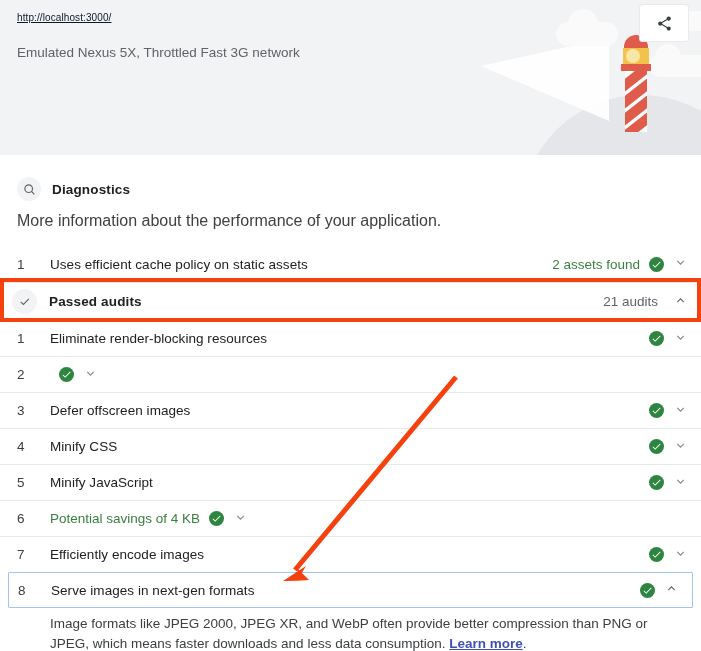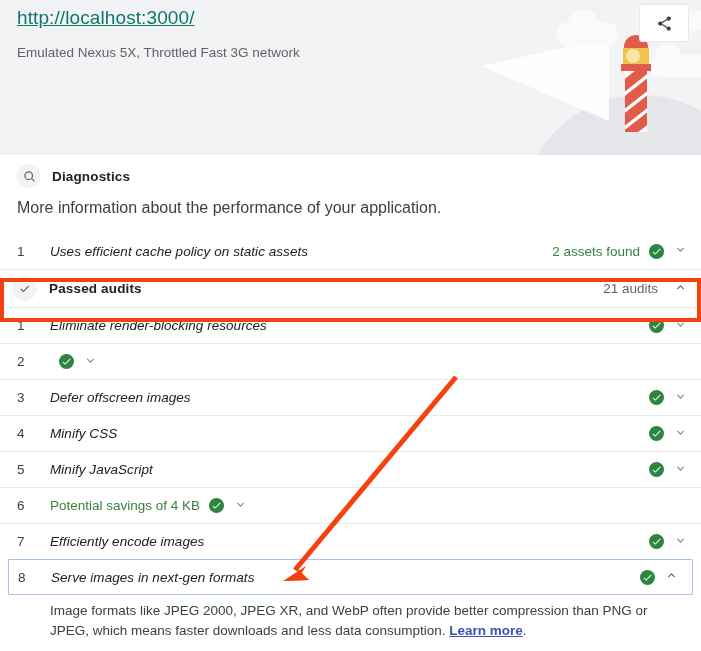--- a/index.html
+++ b/index.html
@@ -13,21 +13,21 @@
   .page { position: relative; width: 701px; height: 651px; background:#fff; }
 
   
   .header {
     position: absolute; left:0; top:0; width:701px; height:155px;
     background:#f1f3f4; overflow:hidden;
   }
   .header-meta { position:absolute; left:17px; top:8px; z-index:5; }
   .header-url {
     display:block;
-    font-size:19px; color:#0f766e; 
+    font-size:10px; color:#0f172a; 
     letter-spacing:0.1px; line-height:19px;
   }
   .header-sub {
     display:block; margin-top:16px;
     font-size:13.5px; color:#5f6368; line-height:19px;
   }
 
   
   .illustration { position:absolute; right:0; top:0; width:150px; height:155px; }
   .hill {
@@ -89,21 +89,21 @@
     width:50px; height:38px; background:#fff;
     border:1px solid #e8eaed; border-radius:3px;
     display:flex; align-items:center; justify-content:center;
     cursor:pointer; z-index:6;
   }
 
   
   .content { position:absolute; left:0; top:155px; width:701px; }
 
   .section-title-row {
-    display:flex; align-items:center; padding:9px 0 0 17px;
+    display:flex; align-items:center; padding:22px 0 0 17px;
   }
   .round-icon {
     width:24px; height:24px; border-radius:50%; background:#f1f3f4;
     display:flex; align-items:center; justify-content:center; flex:none;
   }
   .section-title {
     margin-left:11px; font-size:13.5px; font-weight:bold; color:#202124;
     letter-spacing:0.15px;
   }
   .section-desc {
@@ -117,21 +117,21 @@
     border-top:1px solid #e8eaed;
     padding-left:17px; padding-right:11px;
     cursor:pointer;
   }
   .audit-row.first { border-top:none; }
   .audit-num {
     width:33px; flex:none;
     font-size:13.5px; color:#3c4043;
   }
   .audit-title {
-    flex:1; font-size:13.5px; color:#202124; letter-spacing:0.05px;font-style:italic;
+    flex:1; font-size:13.5px; color:#202124; letter-spacing:0.05px;
   }
   .audit-value {
     font-size:13.5px; color:#3a8040; margin-right:9px; white-space:nowrap;
   }
   .check-green {
     width:15px; height:15px; border-radius:50%; background:#2e8540;
     display:flex; align-items:center; justify-content:center; flex:none;
   }
   .chev { width:20px; text-align:center; flex:none; margin-left:6px; }
 

